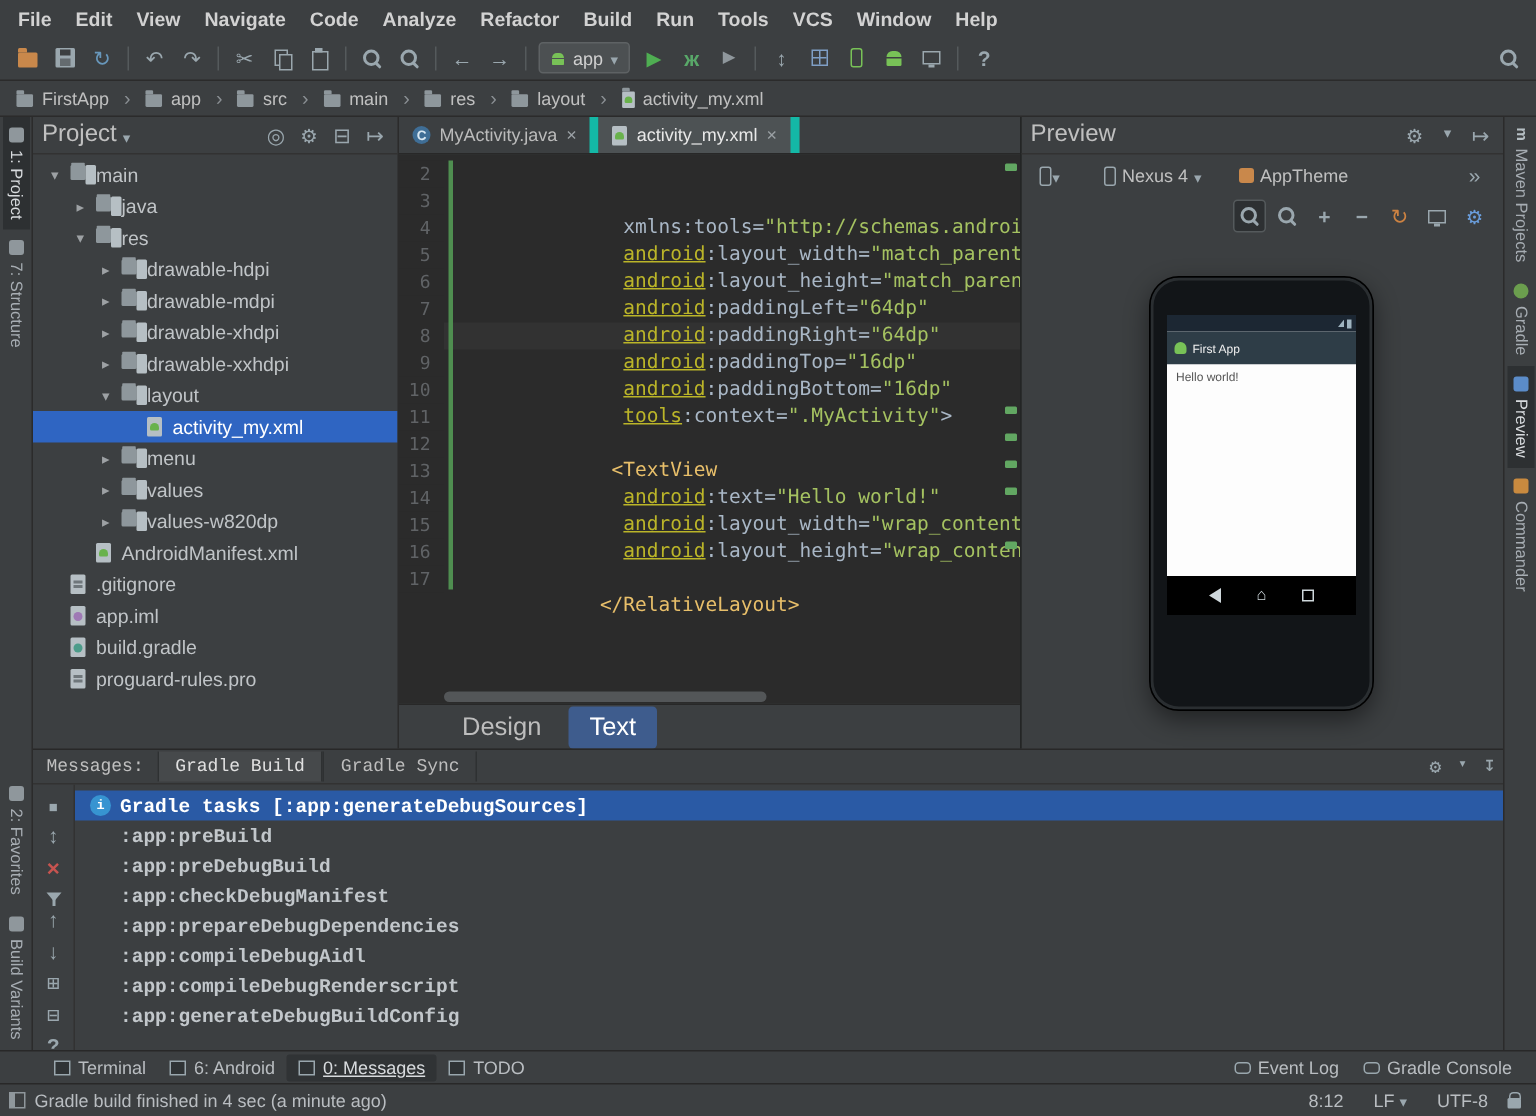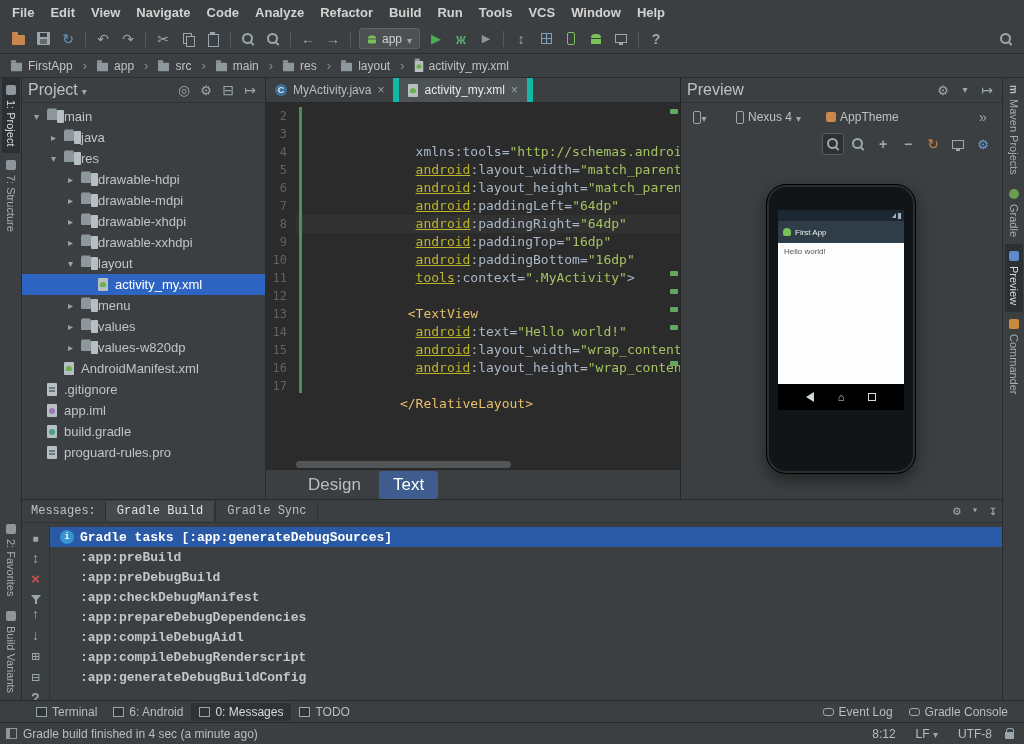--- a/index.html
+++ b/index.html
@@ -181,21 +181,21 @@
   #msg-list { flex:1; padding-top:4px; overflow:hidden; }
   .msg-row { display:flex; align-items:center; gap:6px; height:20px; padding-left:10px; font-size:13px; font-weight:700; color:#c2c7cb; }
   .msg-row.selected { background:#2a5aa5; color:#ffffff; }
   .msg-ic { width:14px; flex:none; display:inline-flex; }
   .msg-ic.info { width:14px; height:14px; border-radius:50%; background:#3794d1; color:#fff; font-size:9px; font-weight:700; align-items:center; justify-content:center; }
   .msg-ic.info::after { content:"i"; }
 
   
   #bottombar { left:0; top:700px; width:1024px; height:22px; border-top:1px solid #282828; display:flex; align-items:center; padding:0 8px 0 28px; font-size:12px; }
   .bb-item { display:inline-flex; align-items:center; gap:5px; padding:2px 8px; color:#b9bdc1; }
-  .bb-item.active { background:#303335; border-radius:2px; color:#d8dbde; }
+  .bb-item.active { background:#303335; border-radius:2px; color:#d8dbde;text-decoration:underline; }
   #bottombar .spacer { flex:1; }
 
   
   #statusbar { left:0; top:722px; width:1024px; height:22px; border-top:1px solid #282828; display:flex; align-items:center; gap:6px; padding:0 10px 0 6px; font-size:12px; color:#b9bdc1; }
   #statusbar .spacer { flex:1; }
   .sb-item { padding:0 7px; }
   .toggle-ic { display:inline-block; width:11px; height:11px; border:1px solid #8f979c; border-left-width:4px; }
 </style>
 </head>
 <body>

